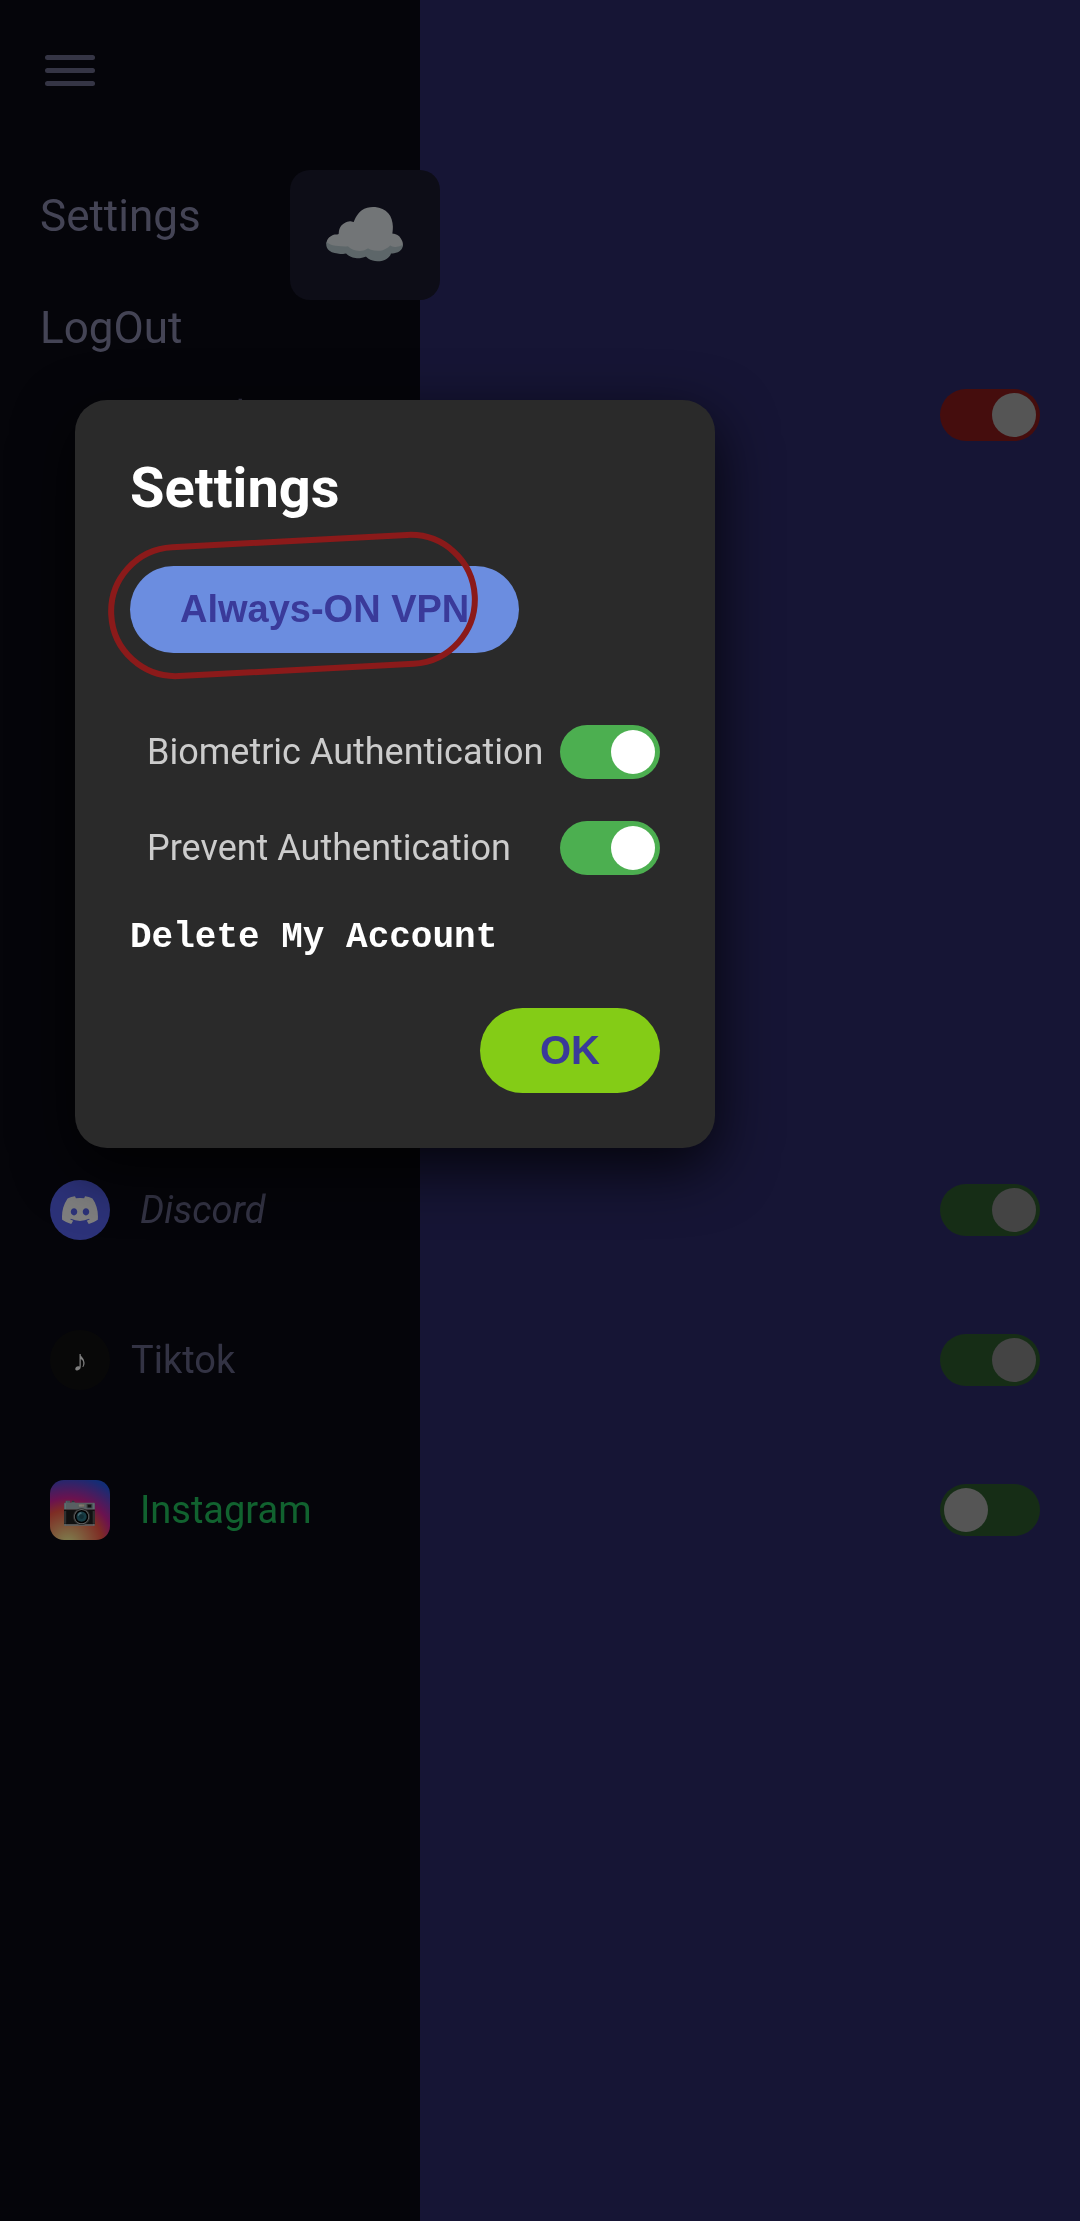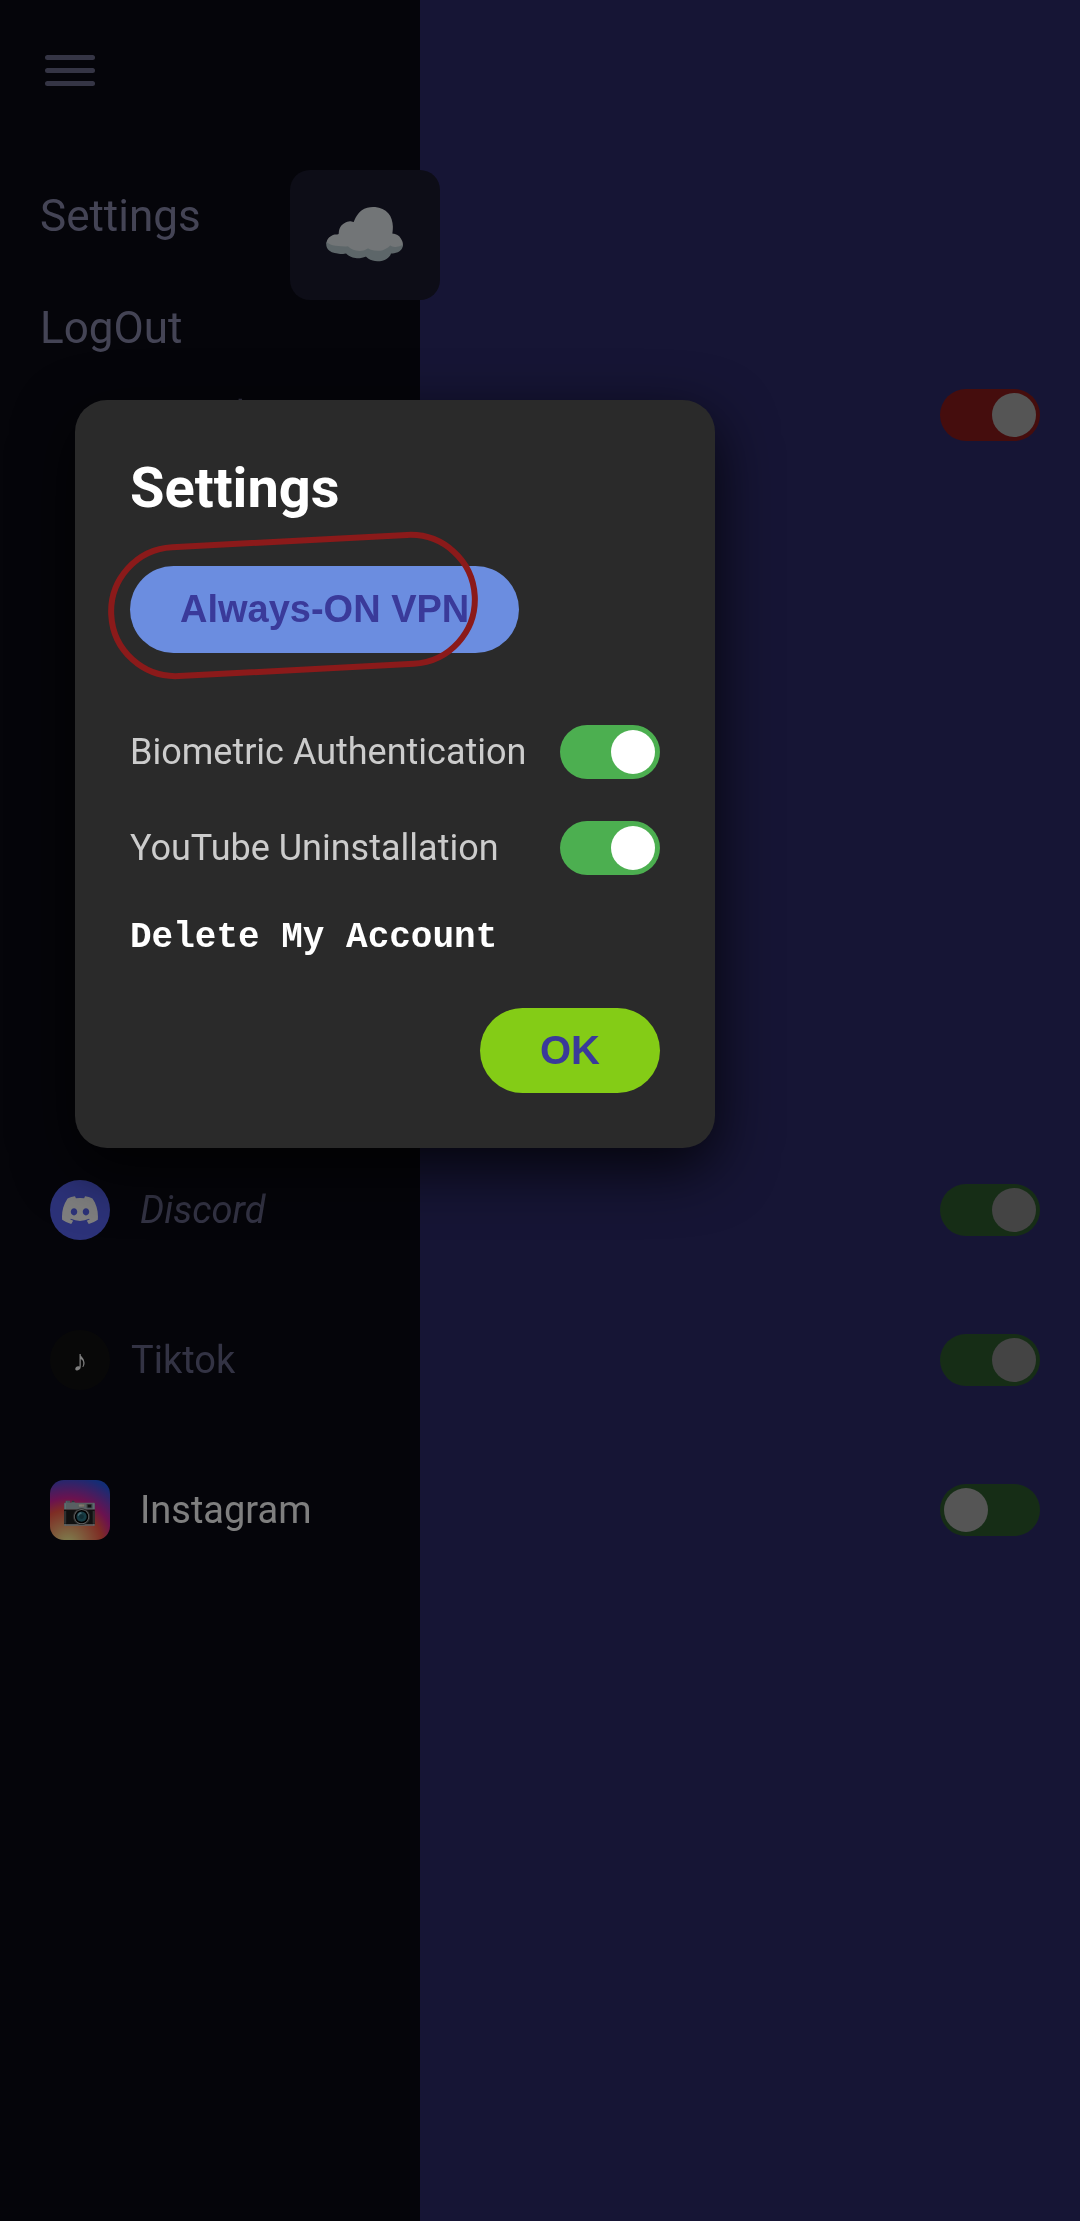--- a/index.html
+++ b/index.html
@@ -230,21 +230,21 @@
       border-radius: 14px;
       display: flex;
       align-items: center;
       justify-content: center;
       color: white;
       font-size: 28px;
     }
     .instagram-label {
       position: absolute;
       left: 140px;
-      color: #ffffff;
+      color: #22c55e;
       font-size: 38px;
     }
     .instagram-toggle {
       position: absolute;
       right: 40px;
       width: 100px;
       height: 52px;
       background: #2d5a2d;
       border-radius: 26px;
       display: flex;
@@ -321,20 +321,21 @@
       display: flex;
       align-items: center;
       justify-content: space-between;
       margin-bottom: 42px;
     }
 
     .settings-row-label {
       color: #cccccc;
       font-size: 36px;
       font-weight: 400;
+      margin-left: 17px;
     }
 
     
     .toggle-switch {
       width: 100px;
       height: 54px;
       border-radius: 27px;
       position: relative;
       cursor: pointer;
       flex-shrink: 0;
@@ -450,21 +451,21 @@
   
   <div class="settings-row">
     <span class="settings-row-label">Biometric Authentication</span>
     <div class="toggle-switch on">
       <div class="toggle-knob"></div>
     </div>
   </div>
 
   
   <div class="settings-row">
-    <span class="settings-row-label">YouTube Uninstallation</span>
+    <span class="settings-row-label">Prevent Authentication</span>
     <div class="toggle-switch on">
       <div class="toggle-knob"></div>
     </div>
   </div>
 
   
   <div class="delete-account">Delete My Account</div>
 
   
   <div class="ok-btn-row">

